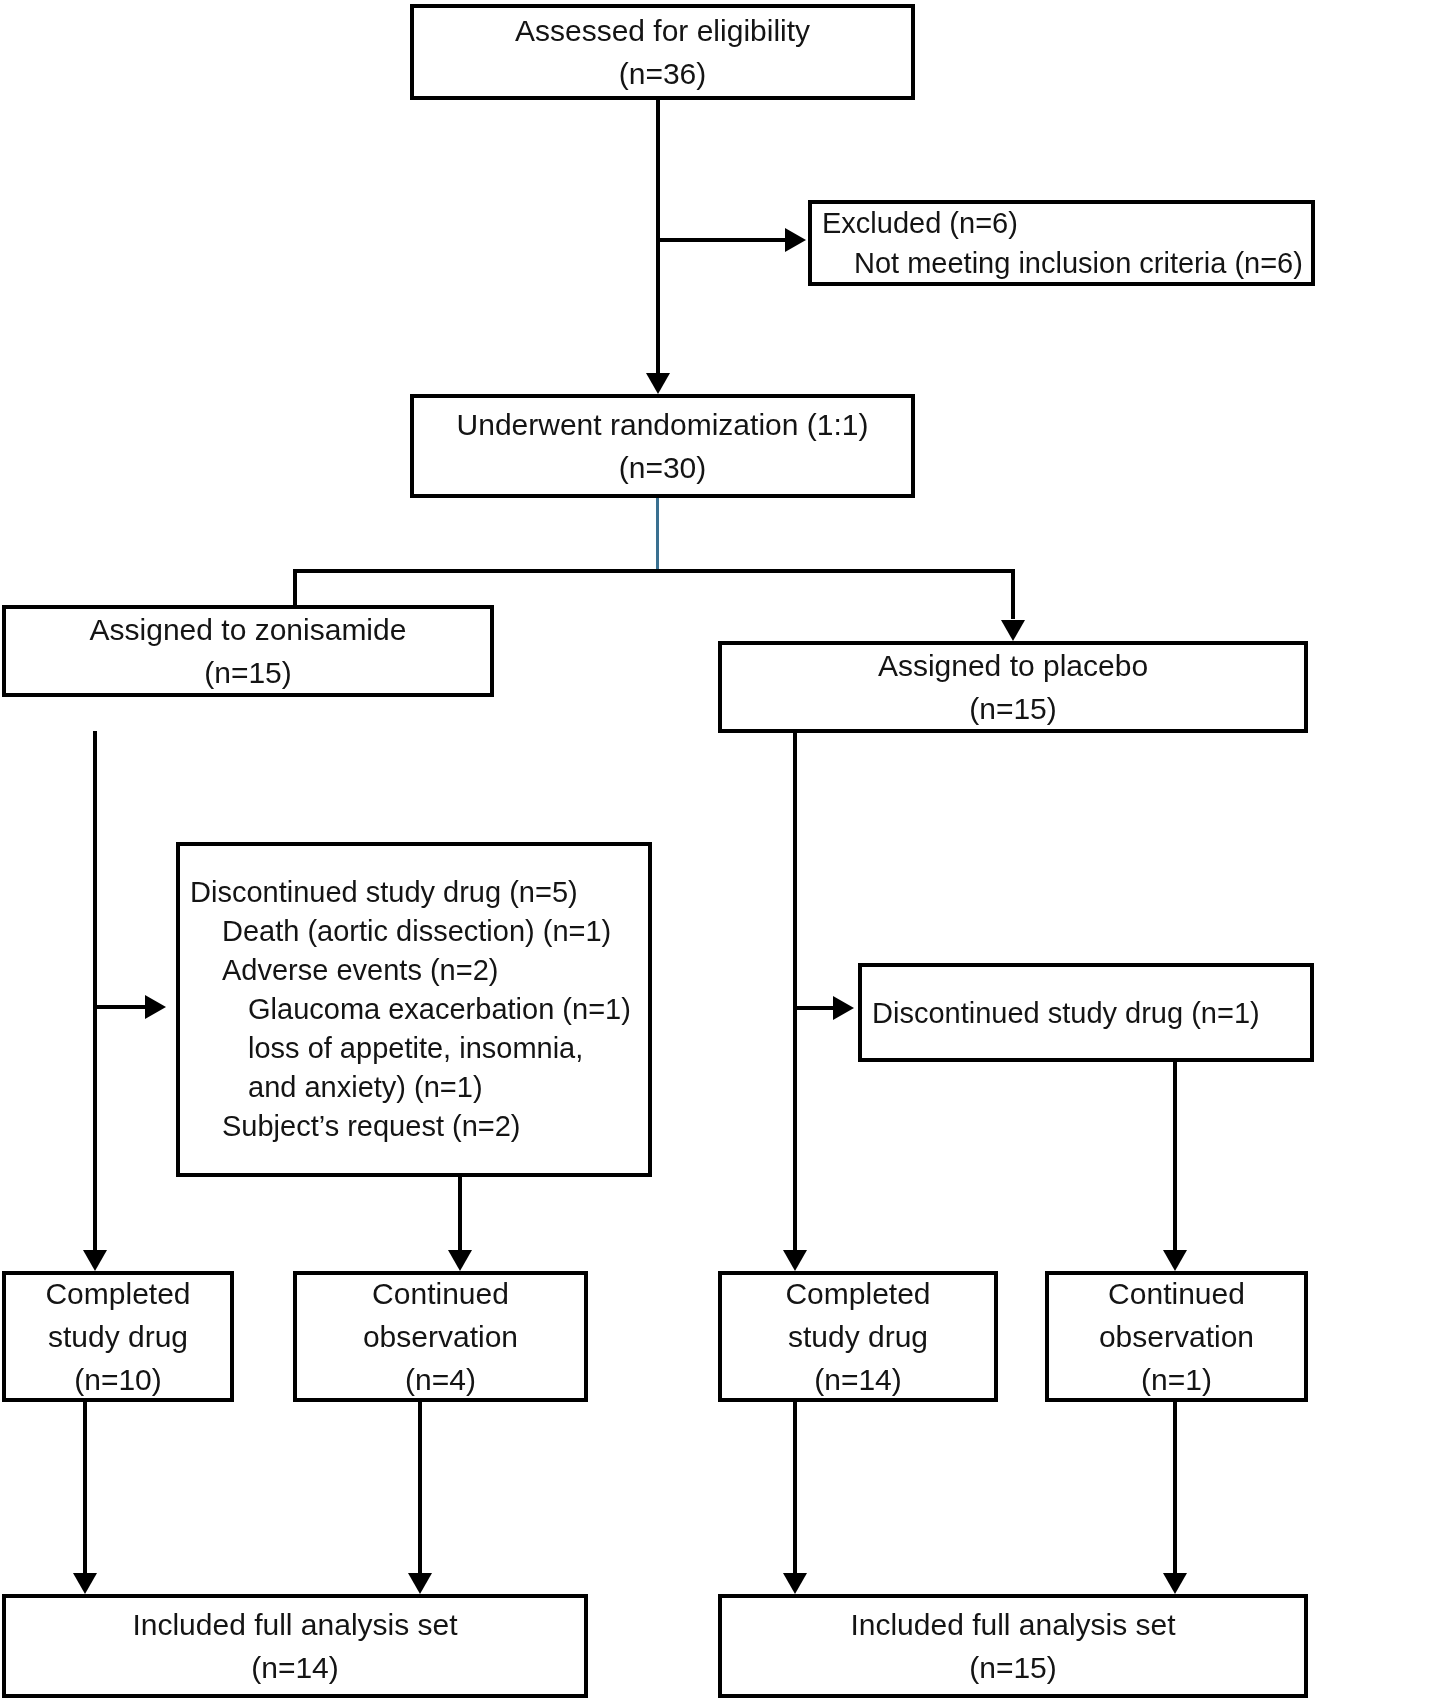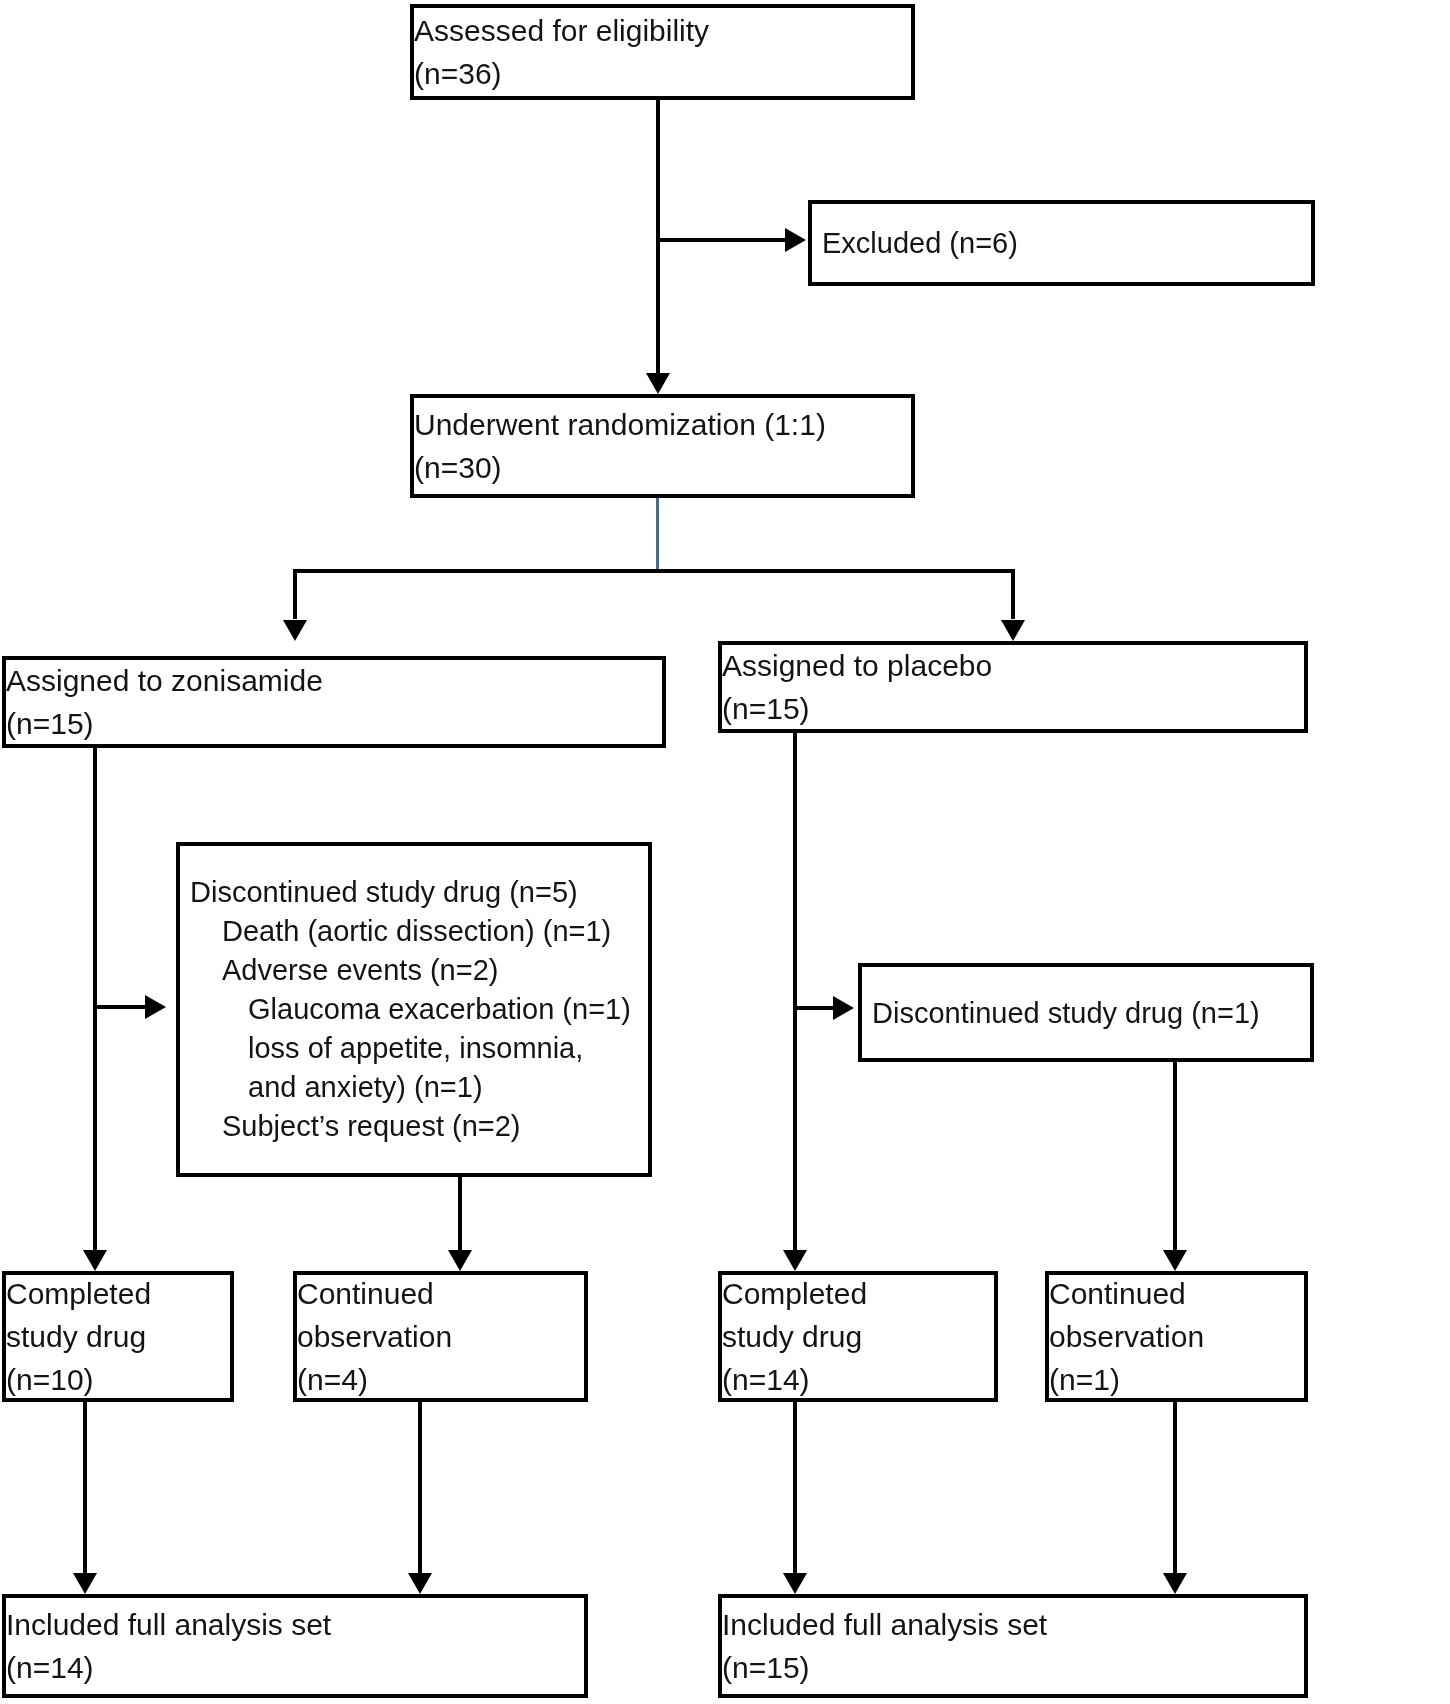--- a/index.html
+++ b/index.html
@@ -5,21 +5,21 @@
   html, body { margin:0; padding:0; background:#ffffff; }
   #canvas {
     position:relative; width:1450px; height:1704px; background:#ffffff;
     font-family:"Liberation Sans", sans-serif; color:#141414;
   }
   .box {
     position:absolute; box-sizing:border-box; border:4px solid #000;
     background:#fff; display:flex; flex-direction:column; justify-content:center;
     font-size:30px; line-height:43px; white-space:nowrap;
   }
-  .box.center { align-items:flex-start; text-align:center; }
+  .box.center { align-items:center; text-align:center; }
   .box.leftalign { align-items:flex-start; text-align:left; font-size:29px; line-height:39px; padding:10px 10px; }
   .ind1 { padding-left:32px; }
   .ind2 { padding-left:58px; }
   .vline { position:absolute; width:4px; background:#000; }
   .hline { position:absolute; height:4px; background:#000; }
   .vline.accent { width:3px; }
   .arr-down {
     position:absolute; width:0; height:0;
     border-left:12px solid transparent; border-right:12px solid transparent;
     border-top:21px solid #000;
@@ -79,28 +79,29 @@
   <div class="vline" style="left:1173px; top:1400px; height:174px;"></div>
   <div class="arr-down" style="left:1163px; top:1573px;"></div>
 
   <div class="box center" style="left:410px; top:4px; width:505px; height:96px;">
     <div>Assessed for eligibility</div>
     <div>(n=36)</div>
   </div>
 
   <div class="box leftalign" style="left:808px; top:200px; width:507px; height:86px; line-height:40px;">
     <div>Excluded (n=6)</div>
+    <div class="ind1">Not meeting inclusion criteria (n=6)</div>
   </div>
 
   <div class="box center" style="left:410px; top:394px; width:505px; height:104px;">
     <div>Underwent randomization (1:1)</div>
     <div>(n=30)</div>
   </div>
 
-  <div class="box center" style="left:2px; top:656px; width:664px; height:92px;">
+  <div class="box center" style="left:2px; top:605px; width:492px; height:92px;">
     <div>Assigned to zonisamide</div>
     <div>(n=15)</div>
   </div>
 
   <div class="box center" style="left:718px; top:641px; width:590px; height:92px;">
     <div>Assigned to placebo</div>
     <div>(n=15)</div>
   </div>
 
   <div class="box leftalign" style="left:176px; top:842px; width:476px; height:335px;text-align:center;">

